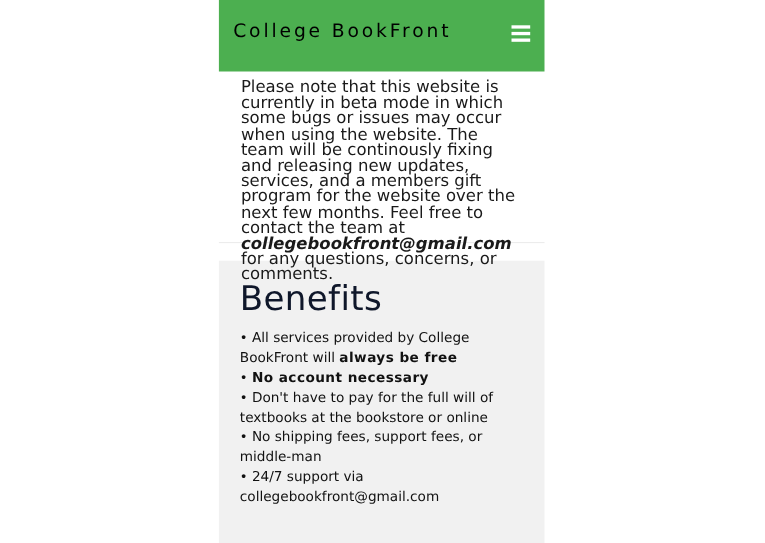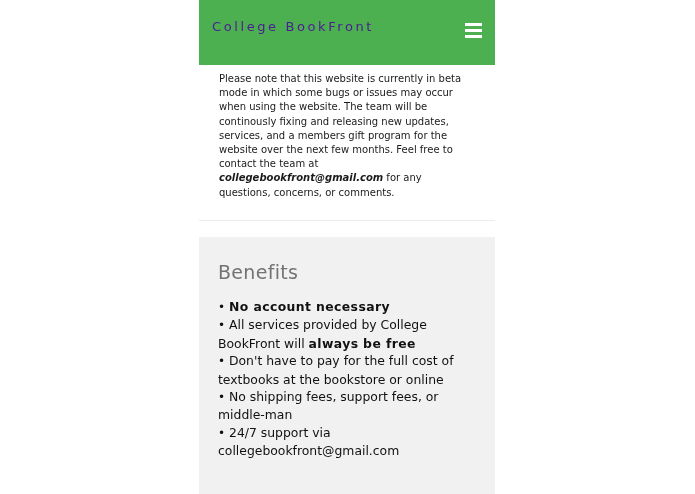--- a/index.html
+++ b/index.html
@@ -22,44 +22,44 @@
     }
     .header {
       background: #4caf50;
       height: 65px;
       position: relative;
     }
     .brand {
       position: absolute;
       left: 13px;
       top: 19px;
-      color: #4c1d95;
+      color: #000000;
       font-family: "DejaVu Sans", sans-serif;
-      font-size: 13px;
+      font-size: 17px;
       letter-spacing: 2.6px;
       font-weight: normal;
       white-space: nowrap;
     }
     .menu-btn {
       position: absolute;
       left: 266px;
       top: 23px;
       width: 17px;
       height: 16px;
       cursor: pointer;
     }
     .menu-btn span {
       display: block;
       height: 3px;
       background: #ffffff;
       margin-bottom: 3px;
     }
     .notice {
       padding: 7px 20px 0 20px;
-      font-size: 10px;
+      font-size: 15px;
       line-height: 14.2px;
       color: #1a1a1a;
       height: 148px;
     }
     .notice .email {
       font-weight: bold;
       font-style: italic;
     }
     .divider {
       height: 1px;
@@ -69,23 +69,23 @@
     .benefits {
       margin-top: 16px;
       background: #f1f1f1;
       height: 300px;
       padding: 20px 19px 0 19px;
       box-sizing: border-box;
     }
     .benefits h2 {
       margin: 0 0 11px 0;
       font-weight: normal;
-      font-size: 19px;
+      font-size: 31px;
       line-height: 30px;
-      color: #737373;
+      color: #0f172a;
       letter-spacing: 0.3px;
     }
     .benefits ul {
       list-style: none;
       margin: 0;
       padding: 0;
       font-size: 12.4px;
       line-height: 17.4px;
       color: #111;
     }
@@ -115,27 +115,27 @@
   <div class="notice">
     <span>Please note that this website is currently in beta mode in which some bugs or issues may occur when using the website. The team will be continously fixing and releasing new updates, services, and a members gift program for the website over the next few months. Feel free to contact the team at </span><span class="email">collegebookfront@gmail.com</span><span> for any questions, concerns, or comments.</span>
   </div>
 
   <div class="divider"></div>
 
   <div class="benefits">
     <h2>Benefits</h2>
     <ul>
       <li>
+        <span class="bullet">•</span><span>All services provided by College BookFront will </span><span class="b">always be free</span>
+      </li>
+      <li>
         <span class="bullet">•</span><span></span><span class="b">No account necessary</span>
       </li>
       <li>
-        <span class="bullet">•</span><span>All services provided by College BookFront will </span><span class="b">always be free</span>
-      </li>
-      <li>
-        <span class="bullet">•</span><span>Don't have to pay for the full cost of textbooks at the bookstore or online</span>
+        <span class="bullet">•</span><span>Don't have to pay for the full will of textbooks at the bookstore or online</span>
       </li>
       <li>
         <span class="bullet">•</span><span>No shipping fees, support fees, or middle-man</span>
       </li>
       <li>
         <span class="bullet">•</span><span>24/7 support via collegebookfront@gmail.com</span>
       </li>
     </ul>
   </div>
 </div>

